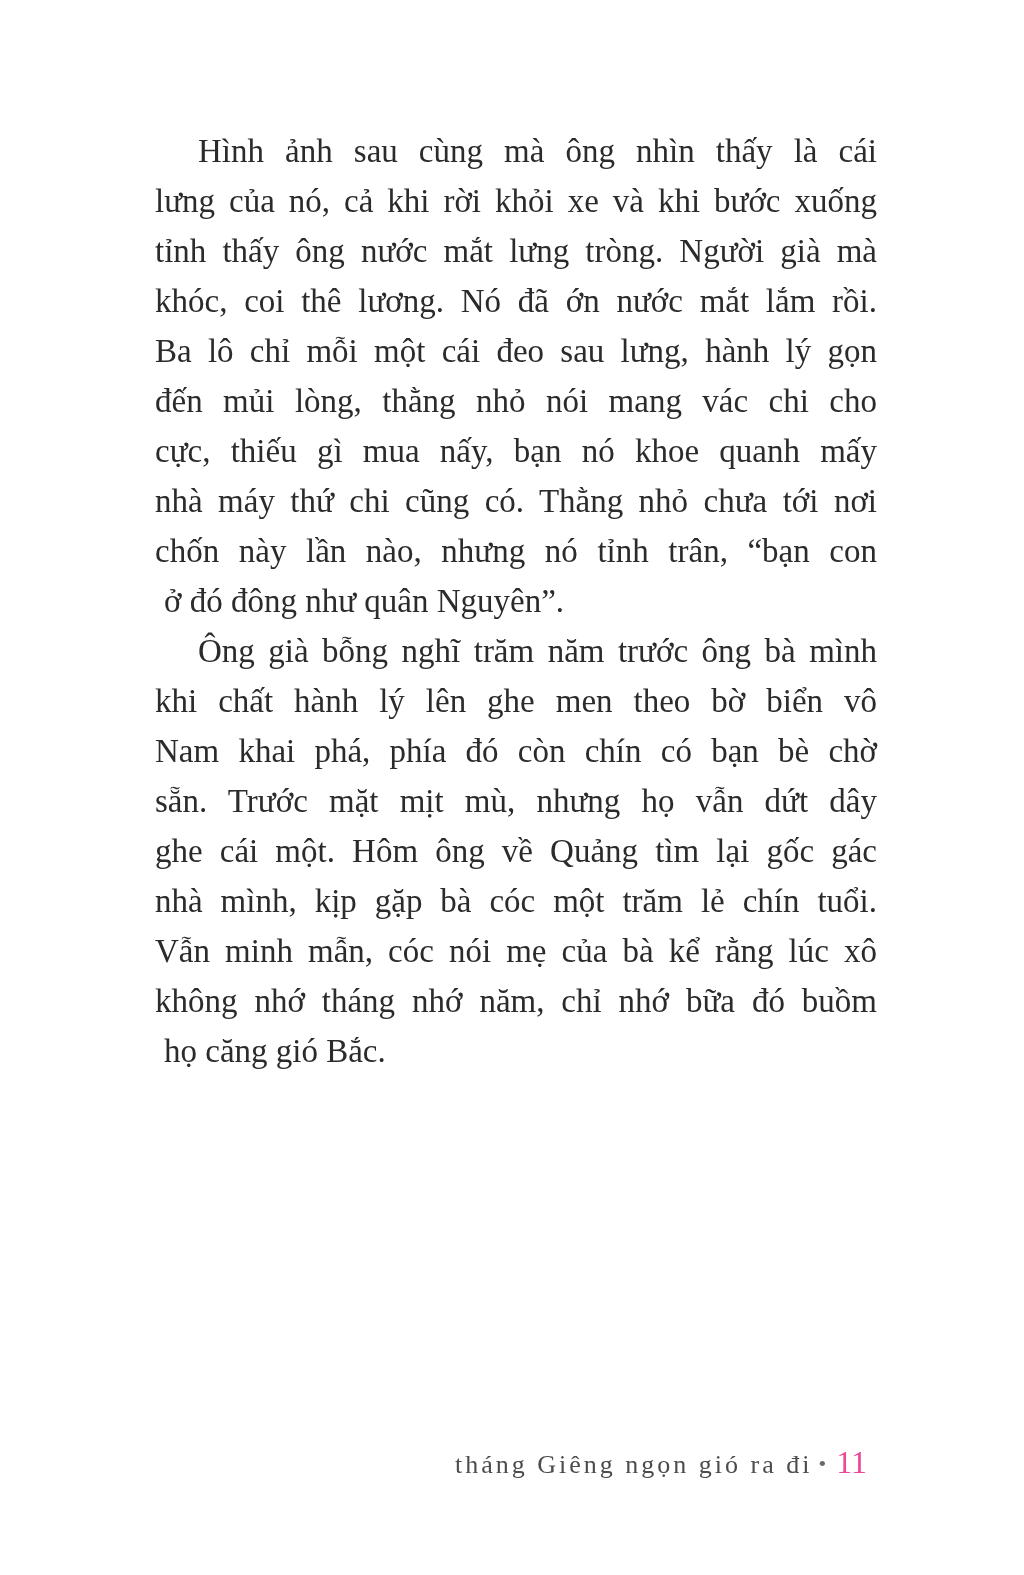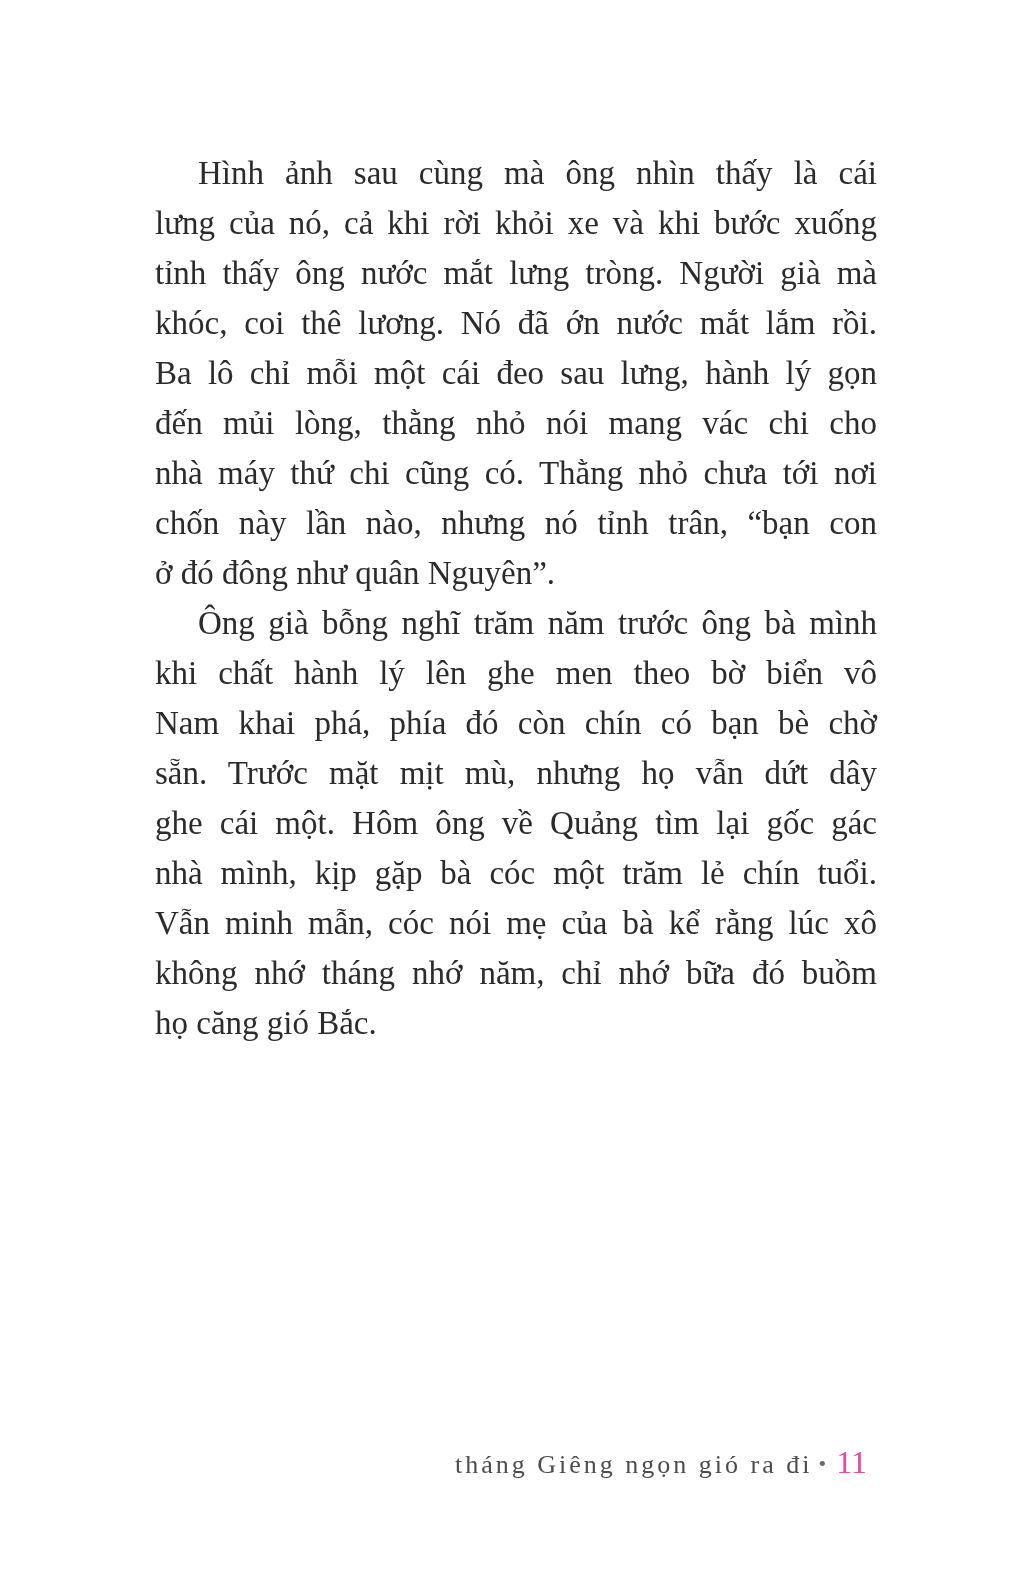--- a/index.html
+++ b/index.html
@@ -10,41 +10,42 @@
     position: relative;
     width: 1024px;
     height: 1575px;
     background: #ffffff;
     font-family: "Liberation Serif", "DejaVu Serif", serif;
     overflow: hidden;
   }
   .text-block {
     position: absolute;
     left: 155px;
-    top: 148px;
+    top: 126px;
     width: 722px;
     color: #2b2b2b;
   }
   .paragraph {
     margin: 0;
   }
   .line {
     height: 50px;
     line-height: 50px;
     font-size: 33px;
     text-align: justify;
     text-align-last: justify;
     white-space: nowrap;
   }
   .line.indent {
     padding-left: 43px;
   }
   .line.last {
     text-align: left;
     text-align-last: left;
+    margin-left: 9px;
   }
   .footer {
     position: absolute;
     top: 1444px;
     right: 157px;
     white-space: nowrap;
     text-align: right;
   }
   .footer .running-title {
     font-size: 26px;
@@ -69,20 +70,21 @@
 
   <div class="text-block">
 
     <div class="paragraph">
       <div class="line indent">Hình ảnh sau cùng mà ông nhìn thấy là cái</div>
       <div class="line">lưng của nó, cả khi rời khỏi xe và khi bước xuống</div>
       <div class="line">tỉnh thấy ông nước mắt lưng tròng. Người già mà</div>
       <div class="line">khóc, coi thê lương. Nó đã ớn nước mắt lắm rồi.</div>
       <div class="line">Ba lô chỉ mỗi một cái đeo sau lưng, hành lý gọn</div>
       <div class="line">đến mủi lòng, thằng nhỏ nói mang vác chi cho</div>
+      <div class="line">cực, thiếu gì mua nấy, bạn nó khoe quanh mấy</div>
       <div class="line">nhà máy thứ chi cũng có. Thằng nhỏ chưa tới nơi</div>
       <div class="line">chốn này lần nào, nhưng nó tỉnh trân, “bạn con</div>
       <div class="line last">ở đó đông như quân Nguyên”.</div>
     </div>
 
     <div class="paragraph">
       <div class="line indent">Ông già bỗng nghĩ trăm năm trước ông bà mình</div>
       <div class="line">khi chất hành lý lên ghe men theo bờ biển vô</div>
       <div class="line">Nam khai phá, phía đó còn chín có bạn bè chờ</div>
       <div class="line">sẵn. Trước mặt mịt mù, nhưng họ vẫn dứt dây</div>

